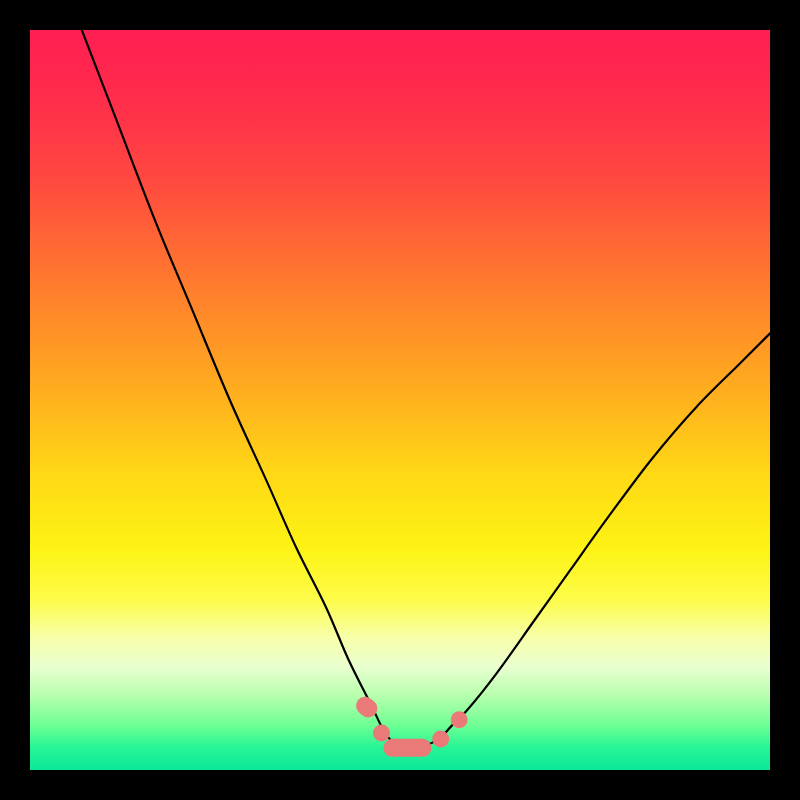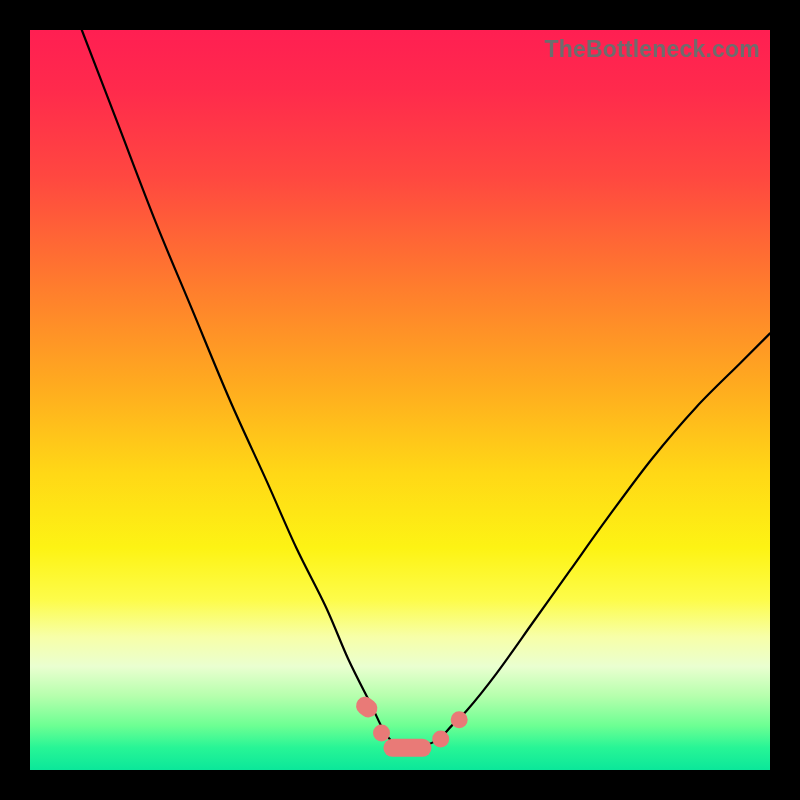--- a/index.html
+++ b/index.html
@@ -70,21 +70,20 @@
   }
   .bead-round {
     fill: #e97a77;
   }
 </style>
 </head>
 <body>
 
 <div class="frame">
   <div class="plot-area">
-    <span class="watermark">TheBottleneck.com</span>
     <svg class="curves" viewBox="0 0 740 740">
       <path id="main-curve" class="curve-main" d="M 51.8 0.0 C 58.0 16.0, 76.5 64.1, 88.8 96.2 C 101.1 128.3, 113.5 161.6, 125.8 192.4 C 138.1 223.2, 150.5 251.6, 162.8 281.2 C 175.1 310.8, 187.5 341.6, 199.8 370.0 C 212.1 398.4, 225.7 426.7, 236.8 451.4 C 247.9 476.1, 256.5 497.0, 266.4 518.0 C 276.3 539.0, 287.4 558.7, 296.0 577.2 C 304.6 595.7, 310.8 613.0, 318.2 629.0 C 325.6 645.0, 334.2 661.1, 340.4 673.4 C 346.6 685.7, 350.3 695.6, 355.2 703.0 C 360.1 710.4, 365.1 715.3, 370.0 717.8 C 374.9 720.3, 378.6 719.0, 384.8 717.8 C 391.0 716.6, 400.8 714.1, 407.0 710.4 C 413.2 706.7, 416.9 700.5, 421.8 695.6 C 426.7 690.7, 429.2 689.4, 436.6 680.8 C 444.0 672.2, 455.1 658.6, 466.2 643.8 C 477.3 629.0, 490.9 609.3, 503.2 592.0 C 515.5 574.7, 527.9 557.5, 540.2 540.2 C 552.5 522.9, 563.6 506.9, 577.2 488.4 C 590.8 469.9, 606.8 447.7, 621.6 429.2 C 636.4 410.7, 651.2 393.4, 666.0 377.4 C 680.8 361.4, 698.1 345.3, 710.4 333.0 C 722.7 320.7, 735.1 308.3, 740.0 303.4"></path>
       <g id="beads">
           <rect x="325.6" y="668.1" width="22.2" height="18.0" rx="9.0" class="bead-pill" transform="rotate(38 336.7 677.1)"></rect>
           <circle cx="351.5" cy="703.0" r="8.5" class="bead-round"></circle>
           <rect x="353.4" y="708.8" width="48.1" height="18.0" rx="9.0" class="bead-pill" transform="rotate(0 377.40000000000003 717.8)"></rect>
           <circle cx="410.7" cy="708.9" r="8.5" class="bead-round"></circle>
           <circle cx="429.2" cy="689.7" r="8.5" class="bead-round"></circle>
         </g>
     </svg>

